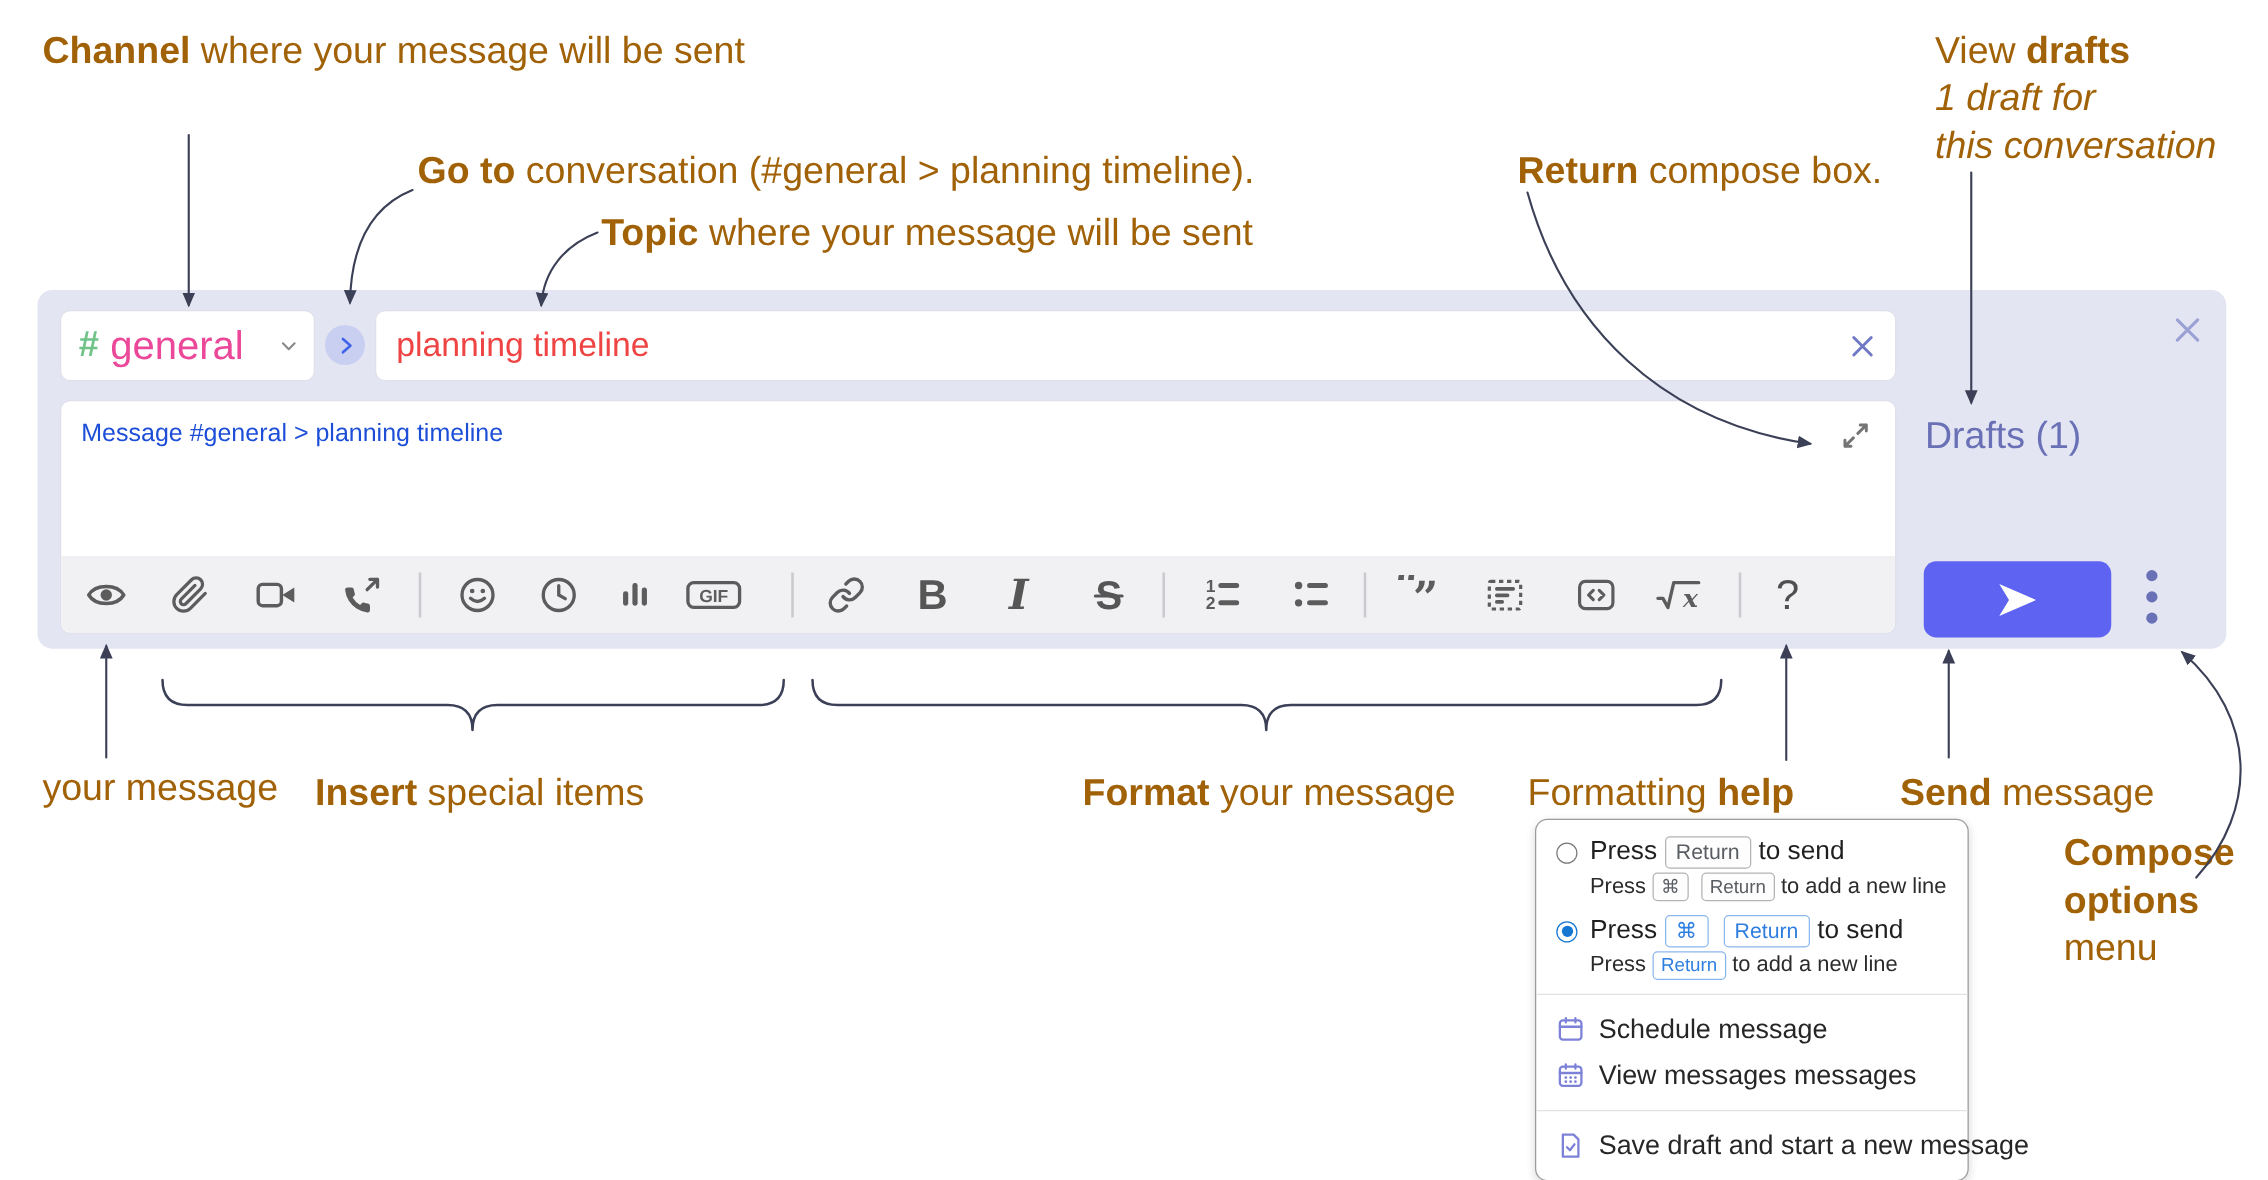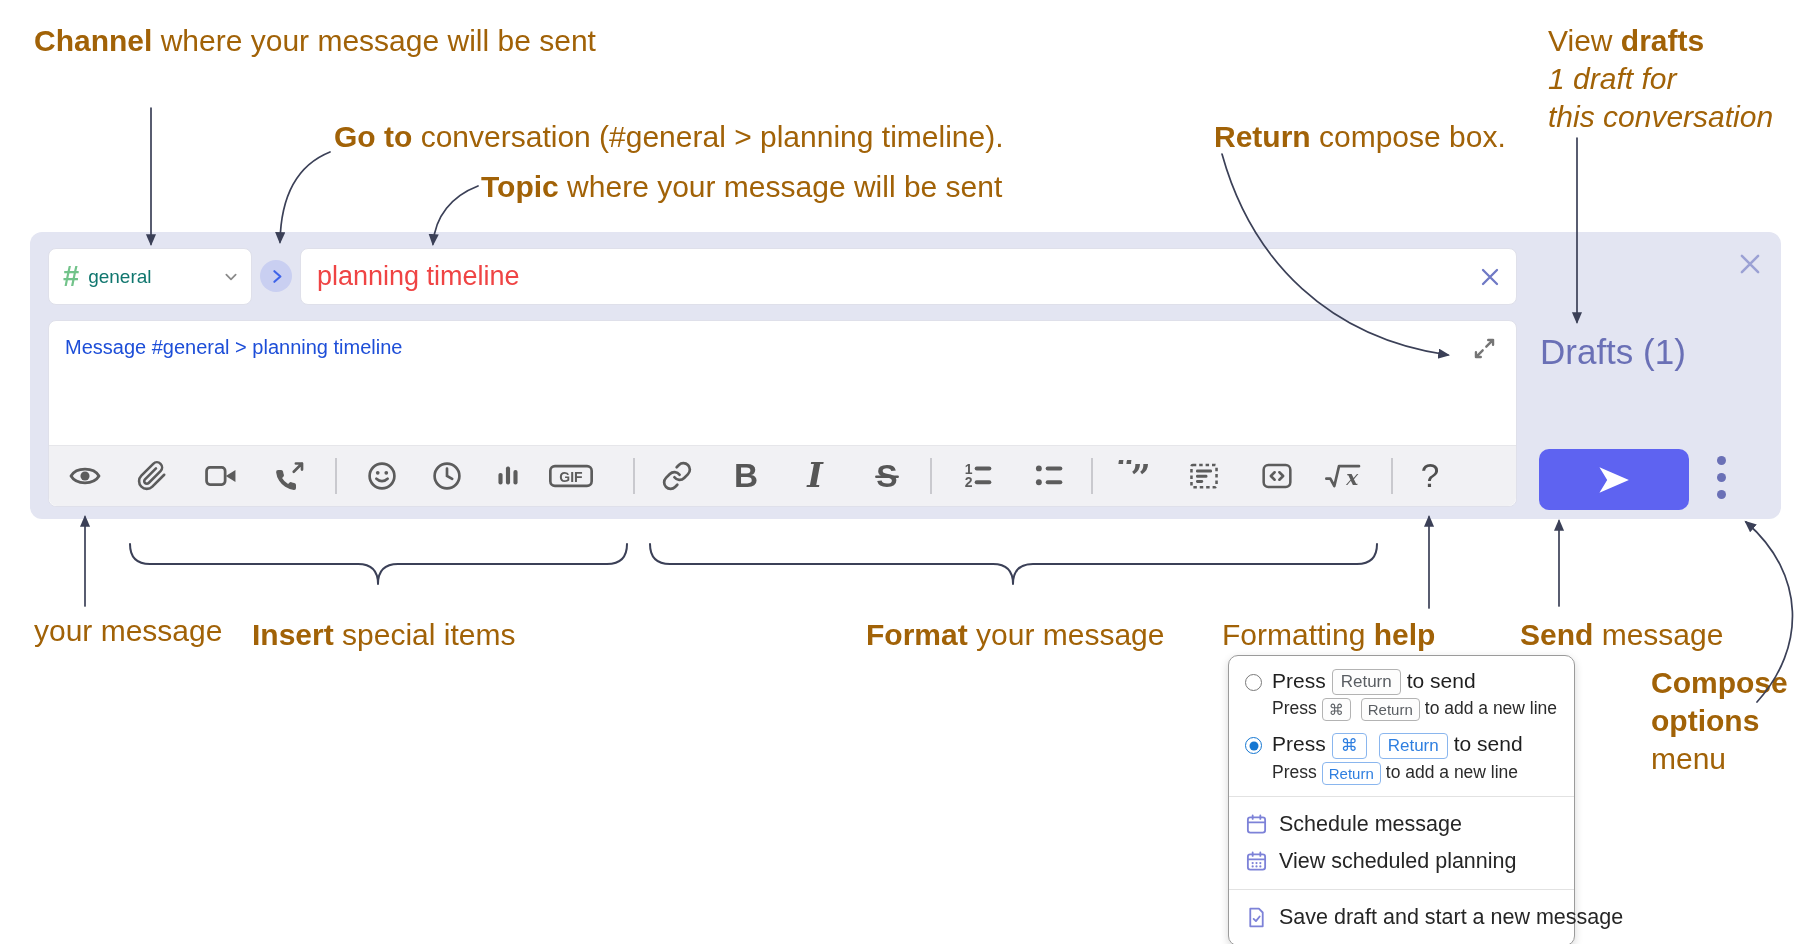--- a/index.html
+++ b/index.html
@@ -8,36 +8,36 @@
   .ann{position:absolute;font-size:30px;line-height:38px;white-space:nowrap;color:#a16207;}
   .ann .b{font-weight:700;}
   .ann .it{font-style:italic;}
   
   .compose{position:absolute;left:30px;top:232px;width:1751px;height:287px;
            background:#e3e5f2;border-radius:12px;}
   .whitebox{position:absolute;background:#ffffff;border:1px solid #dfe0ea;border-radius:8px;box-sizing:border-box;}
   .channel-box{left:18px;top:16px;width:204px;height:57px;display:flex;align-items:center;
                padding:0 12px 0 14px;cursor:pointer;}
   .channel-hash{color:#72c38a;font-size:29px;font-weight:700;margin-right:9px;}
-  .channel-name{font-size:19px;color:#0f766e;}
+  .channel-name{font-size:32px;color:#ec4899;}
   .channel-chevron{margin-left:auto;display:flex;}
   .jump-btn{position:absolute;left:230px;top:28px;width:32px;height:32px;border-radius:50%;
             background:#c9cff1;display:flex;align-items:center;justify-content:center;cursor:pointer;}
   .topic-box{left:270px;top:16px;width:1217px;height:57px;display:flex;align-items:center;padding:0 14px 0 16px;}
   .topic-text{font-size:27px;color:#ef4444;}
   .topic-clear{margin-left:auto;display:flex;cursor:pointer;}
   .compose-close{position:absolute;left:1707px;top:19px;width:26px;height:26px;display:flex;cursor:pointer;}
   .message-box{left:18px;top:88px;width:1469px;height:187px;}
   .placeholder{position:absolute;left:16px;top:15px;font-size:20px;color:#1d4ed8;}
   .expand-btn{position:absolute;right:18px;top:14px;display:flex;cursor:pointer;}
   .toolbar{position:absolute;left:0;bottom:0;width:100%;height:60px;background:#f1f1f4;
            border-top:1px solid #e6e6ea;border-radius:0 0 8px 8px;}
   .tb{position:absolute;top:50%;transform:translate(-50%,-50%);display:flex;cursor:pointer;}
   .tbsep{position:absolute;top:50%;transform:translate(-50%,-50%);width:2px;height:36px;background:#c9c9ce;}
-  .drafts-link{position:absolute;left:1510px;top:100px;font-size:35px;color:#6a70b6;cursor:pointer;}
+  .drafts-link{position:absolute;left:1510px;top:100px;font-size:30px;color:#6a70b6;cursor:pointer;}
   .send-btn{position:absolute;left:1509px;top:217px;width:150px;height:61px;border-radius:10px;
             background:#5e63f1;display:flex;align-items:center;justify-content:center;cursor:pointer;}
   .opt-dots{position:absolute;left:1687px;top:224px;display:flex;flex-direction:column;gap:8px;cursor:pointer;}
   .opt-dots span{width:9px;height:9px;border-radius:50%;background:#6a70b6;}
   
   .popup{position:absolute;left:1228px;top:655px;width:347px;box-sizing:border-box;
          background:#fff;border:1px solid #9b9b9b;border-radius:10px;
          box-shadow:0 3px 8px rgba(0,0,0,.16);padding:13px 16px 9px;z-index:40;}
   .prow{display:flex;align-items:center;gap:10px;cursor:pointer;}
   .prow + .psub{margin:3px 0 11px 27px;}
@@ -333,21 +333,21 @@
           <g fill="#7d82d8" stroke="none">
             <circle cx="8" cy="13.6" r="1.15"></circle>
             <circle cx="12" cy="13.6" r="1.15"></circle>
             <circle cx="16" cy="13.6" r="1.15"></circle>
             <circle cx="8" cy="17.1" r="1.15"></circle>
             <circle cx="12" cy="17.1" r="1.15"></circle>
             <circle cx="16" cy="17.1" r="1.15"></circle>
           </g>
         </svg>
     </span>
-    <span>View scheduled planning</span>
+    <span>View messages messages</span>
   </div>
   <hr class="psep">
   <div class="pitem">
     <span>
       <svg width="23" height="23" viewBox="0 0 24 24" fill="none" stroke="#7d82d8" stroke-width="1.9" stroke-linecap="round" stroke-linejoin="round">
           <path d="M5.5,2.8 H14.5 L18.5,6.8 V21.2 H5.5 Z"></path>
           <path d="M9,13.4 L11.4,15.8 L15.3,10.9"></path>
         </svg>
     </span>
     <span>Save draft and start a new message</span>

